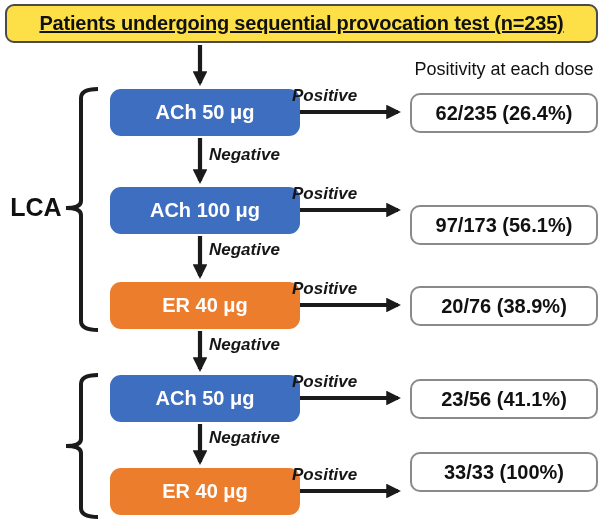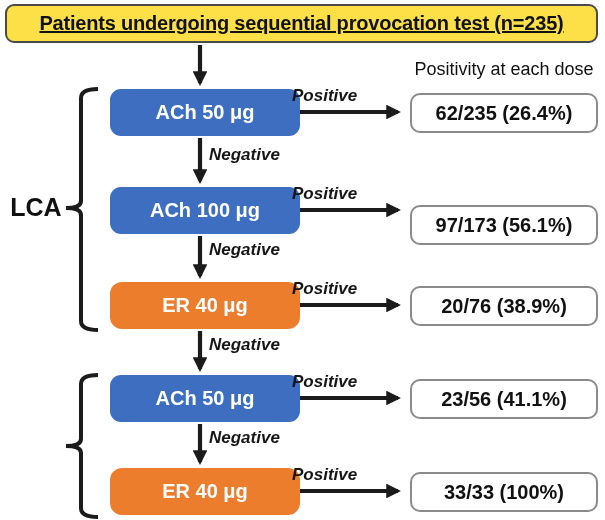--- a/index.html
+++ b/index.html
@@ -29,30 +29,30 @@
   .col-header{
     position:absolute;left:404px;top:59px;width:200px;height:22px;z-index:2;
     font-size:18px;font-weight:normal;text-align:center;white-space:nowrap;
   }
   .flow-box{
     position:absolute;left:110px;width:190px;height:47px;z-index:2;
     border-radius:11px;display:flex;align-items:center;justify-content:center;
     color:#ffffff;font-size:20px;font-weight:bold;white-space:nowrap;
   }
   .flow-box.ach{background:var(--ach-blue);}
-  .flow-box.er{background:var(--er-orange);border-radius:12px;}
+  .flow-box.er{background:var(--er-orange);}
   .b1{top:89px}.b2{top:187px}.b3{top:282px}.b4{top:375px}.b5{top:468px}
 
   .result-box{
     position:absolute;left:410px;width:188px;height:40px;z-index:2;
     border:2px solid var(--result-border);border-radius:10px;background:#fff;
     display:flex;align-items:center;justify-content:center;
     font-size:20px;font-weight:bold;white-space:nowrap;
   }
-  .o1{top:93px}.o2{top:205px}.o3{top:286px}.o4{top:379px}.o5{top:472px}
+  .o1{top:93px}.o2{top:205px}.o3{top:286px}.o4{top:379px}.o5{top:452px}
 
   .edge-label{
     position:absolute;z-index:2;font-size:17px;font-weight:bold;font-style:italic;
     white-space:nowrap;color:#161616;
   }
   .pos-label{left:292px;width:110px;text-align:left;}
   .p1{top:86px}.p2{top:184px}.p3{top:279px}.p4{top:372px}.p5{top:465px}
   .neg-label{left:209px;}
   .n1{top:145px}.n2{top:240px}.n3{top:335px}.n4{top:428px}
 

